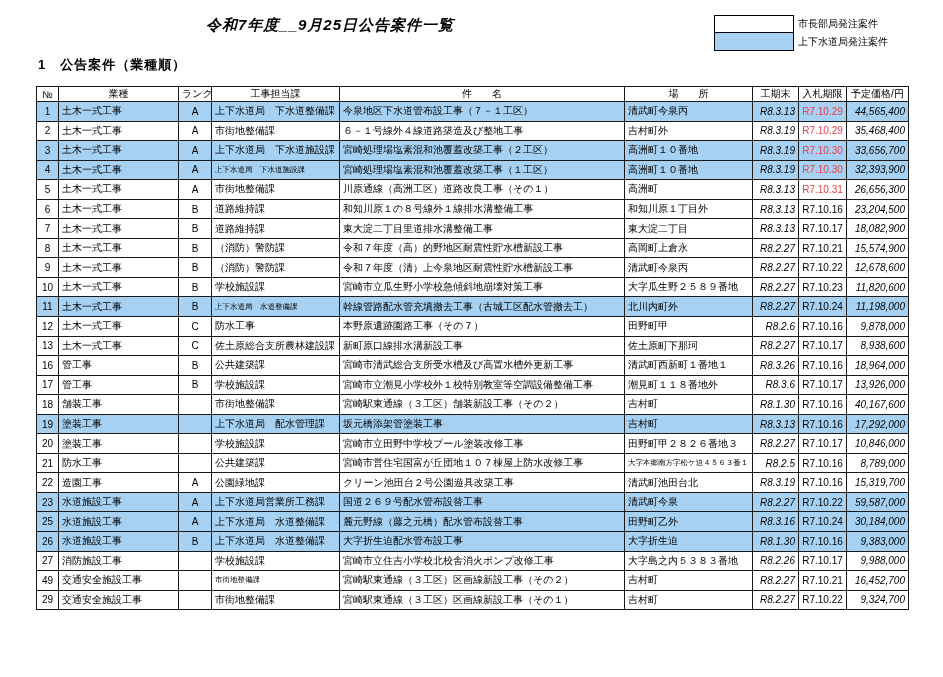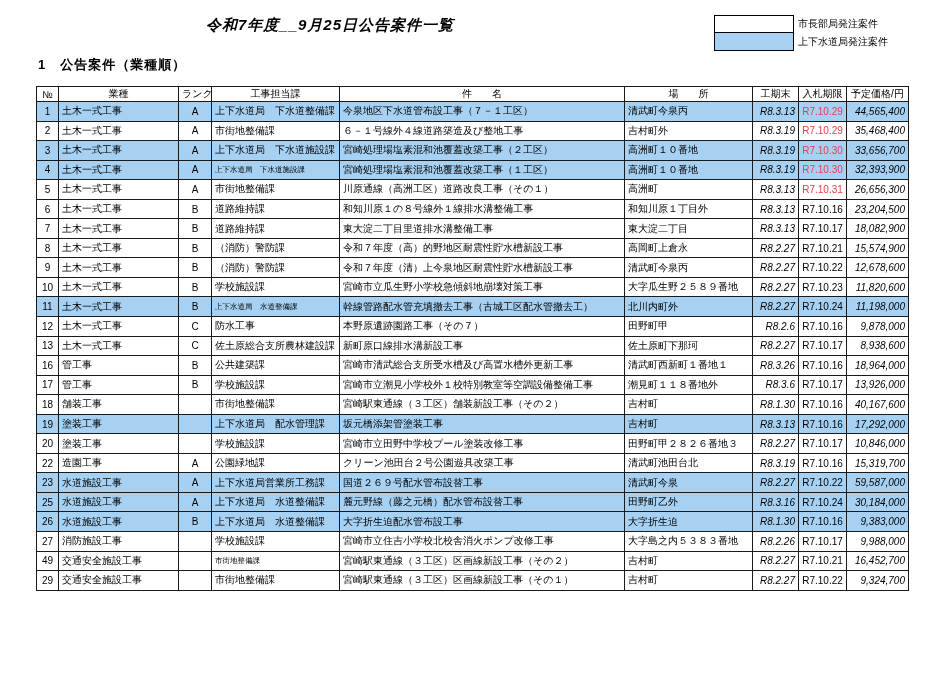--- a/index.html
+++ b/index.html
@@ -289,20 +289,31 @@
         <td>塗装工事</td>
         <td class="al-c"></td>
         <td>学校施設課</td>
         <td>宮崎市立田野中学校プール塗装改修工事</td>
         <td>田野町甲２８２６番地３</td>
         <td class="al-r">R8.2.27</td>
         <td class="al-c">R7.10.17</td>
         <td class="al-r price">10,846,000</td>
       </tr>
       <tr>
+        <td class="al-c">21</td>
+        <td>防水工事</td>
+        <td class="al-c"></td>
+        <td>公共建築課</td>
+        <td>宮崎市営住宅国富が丘団地１０７棟屋上防水改修工事</td>
+        <td class="small">大字本郷南方字松ケ迫４５６３番１</td>
+        <td class="al-r">R8.2.5</td>
+        <td class="al-c">R7.10.16</td>
+        <td class="al-r price">8,789,000</td>
+      </tr>
+      <tr>
         <td class="al-c">22</td>
         <td>造園工事</td>
         <td class="al-c">A</td>
         <td>公園緑地課</td>
         <td>クリーン池田台２号公園遊具改築工事</td>
         <td>清武町池田台北</td>
         <td class="al-r">R8.3.19</td>
         <td class="al-c">R7.10.16</td>
         <td class="al-r price">15,319,700</td>
       </tr>

